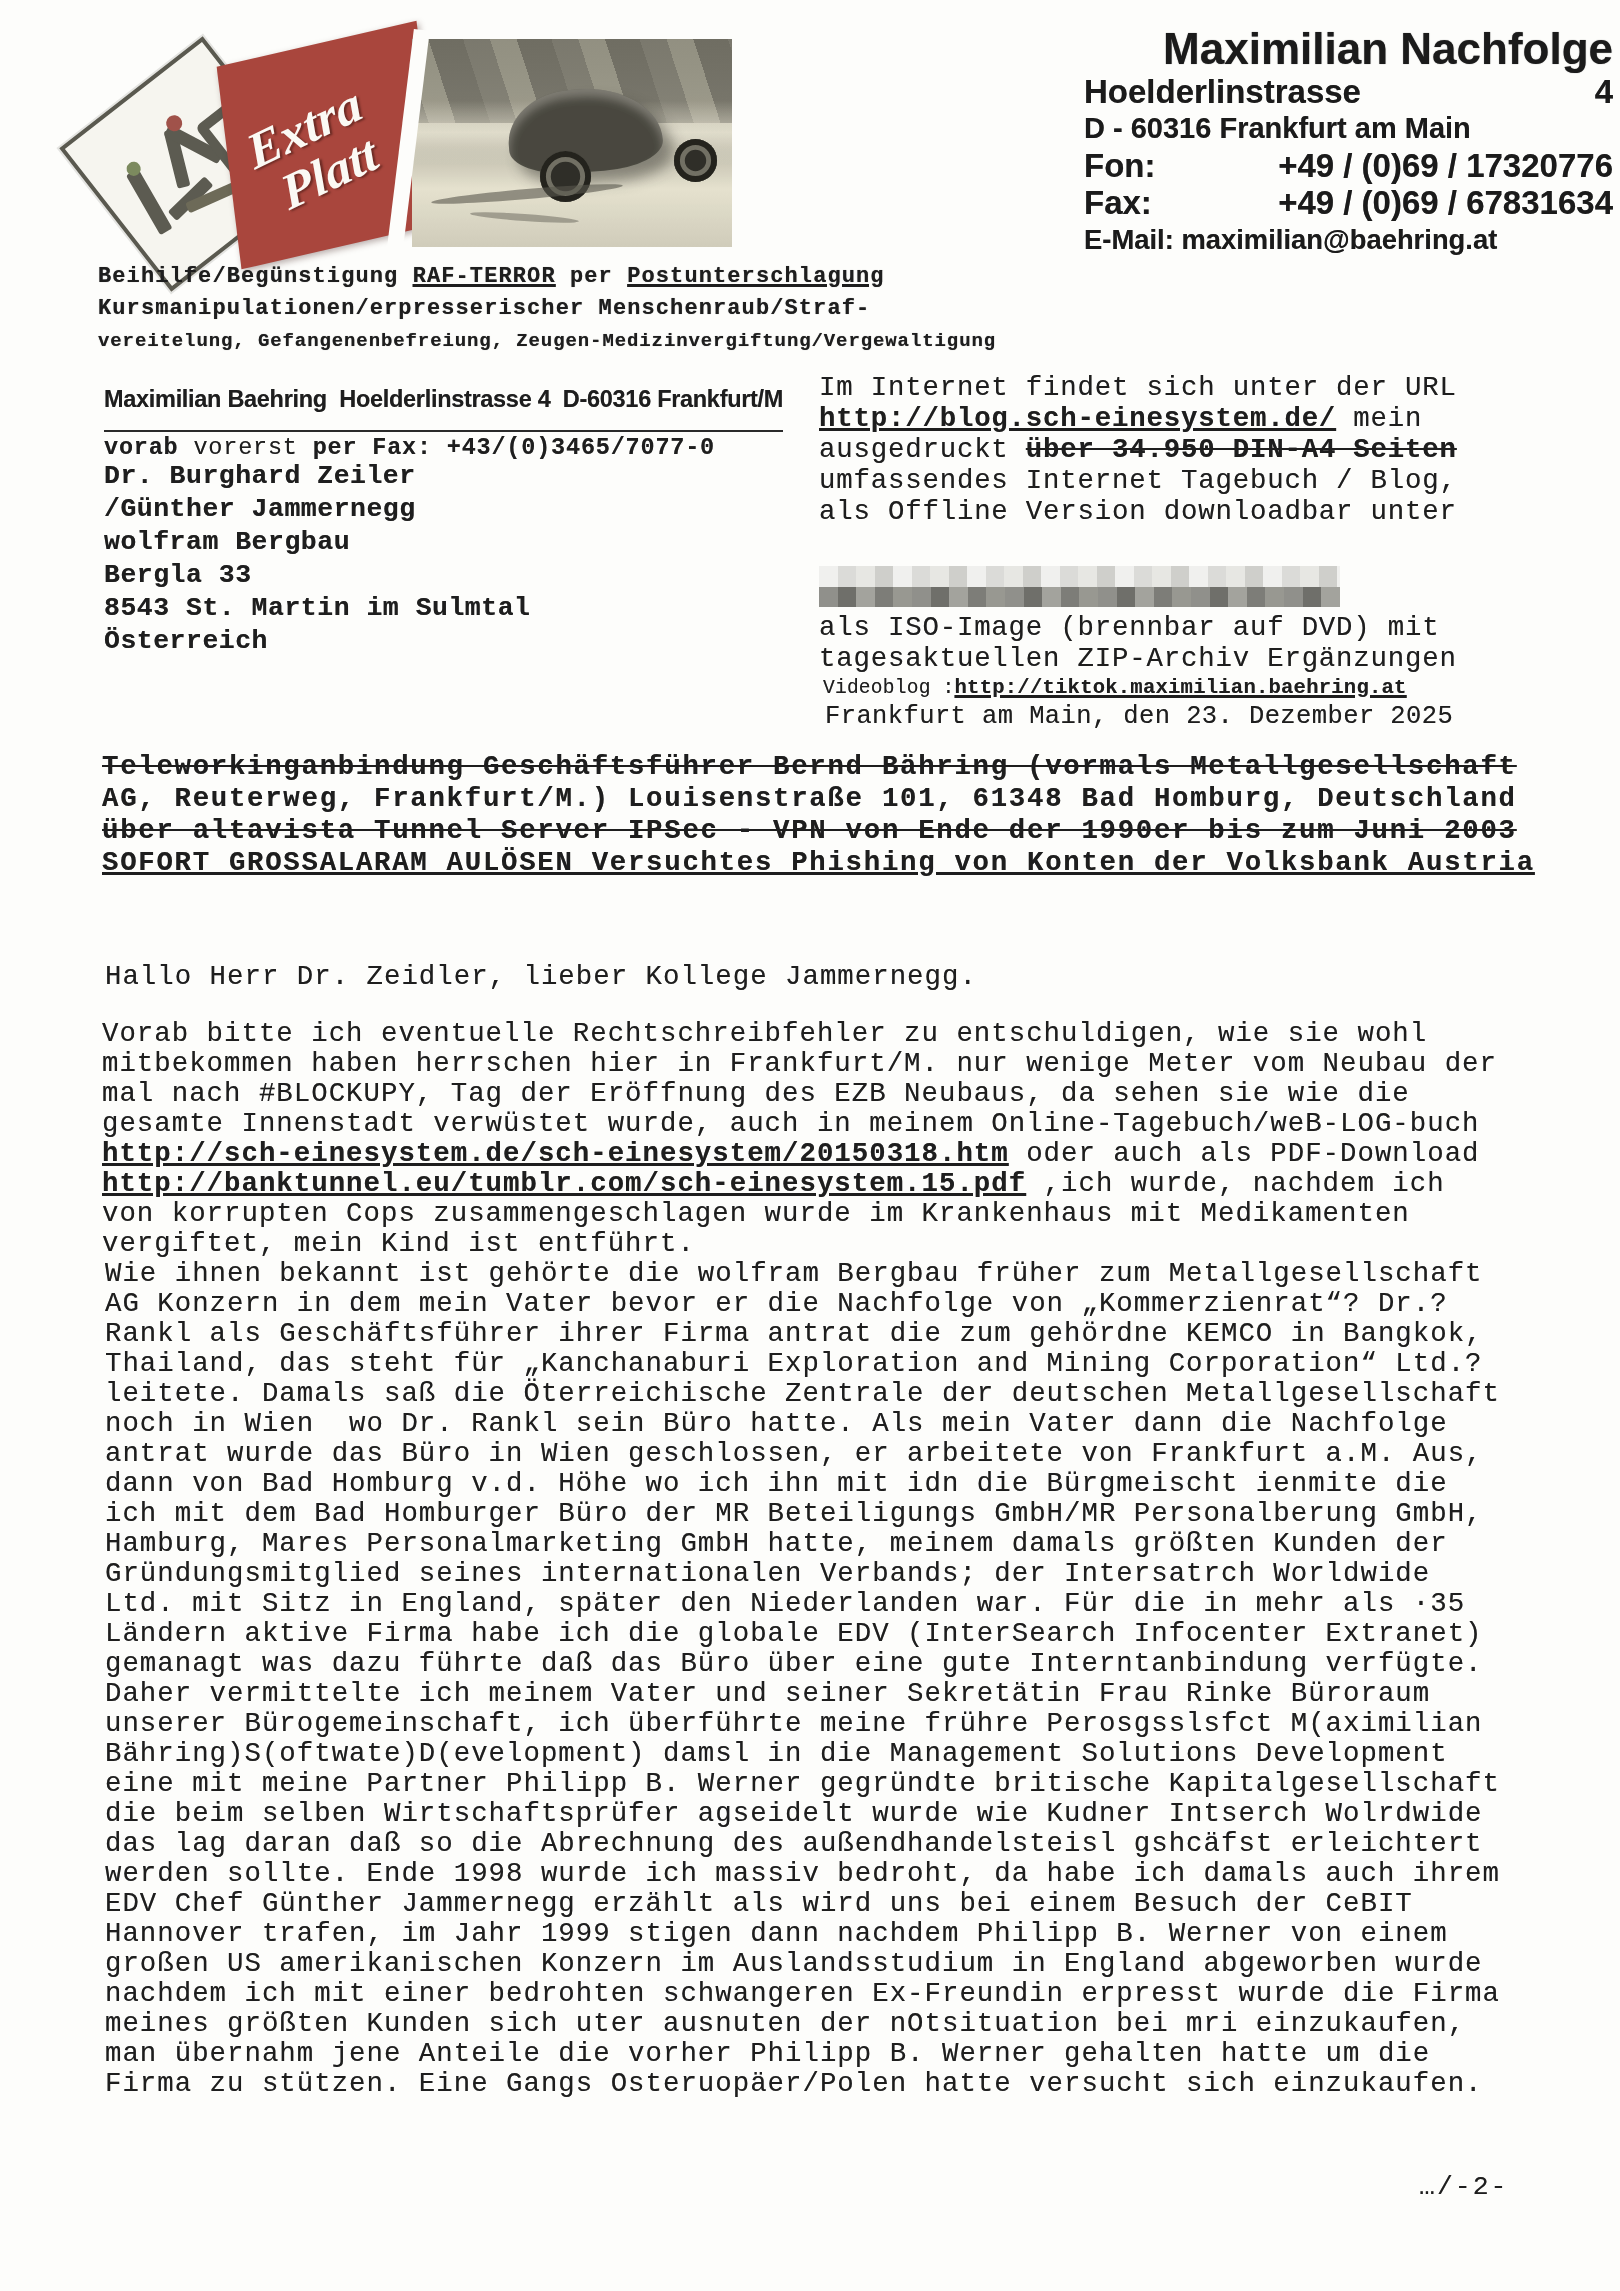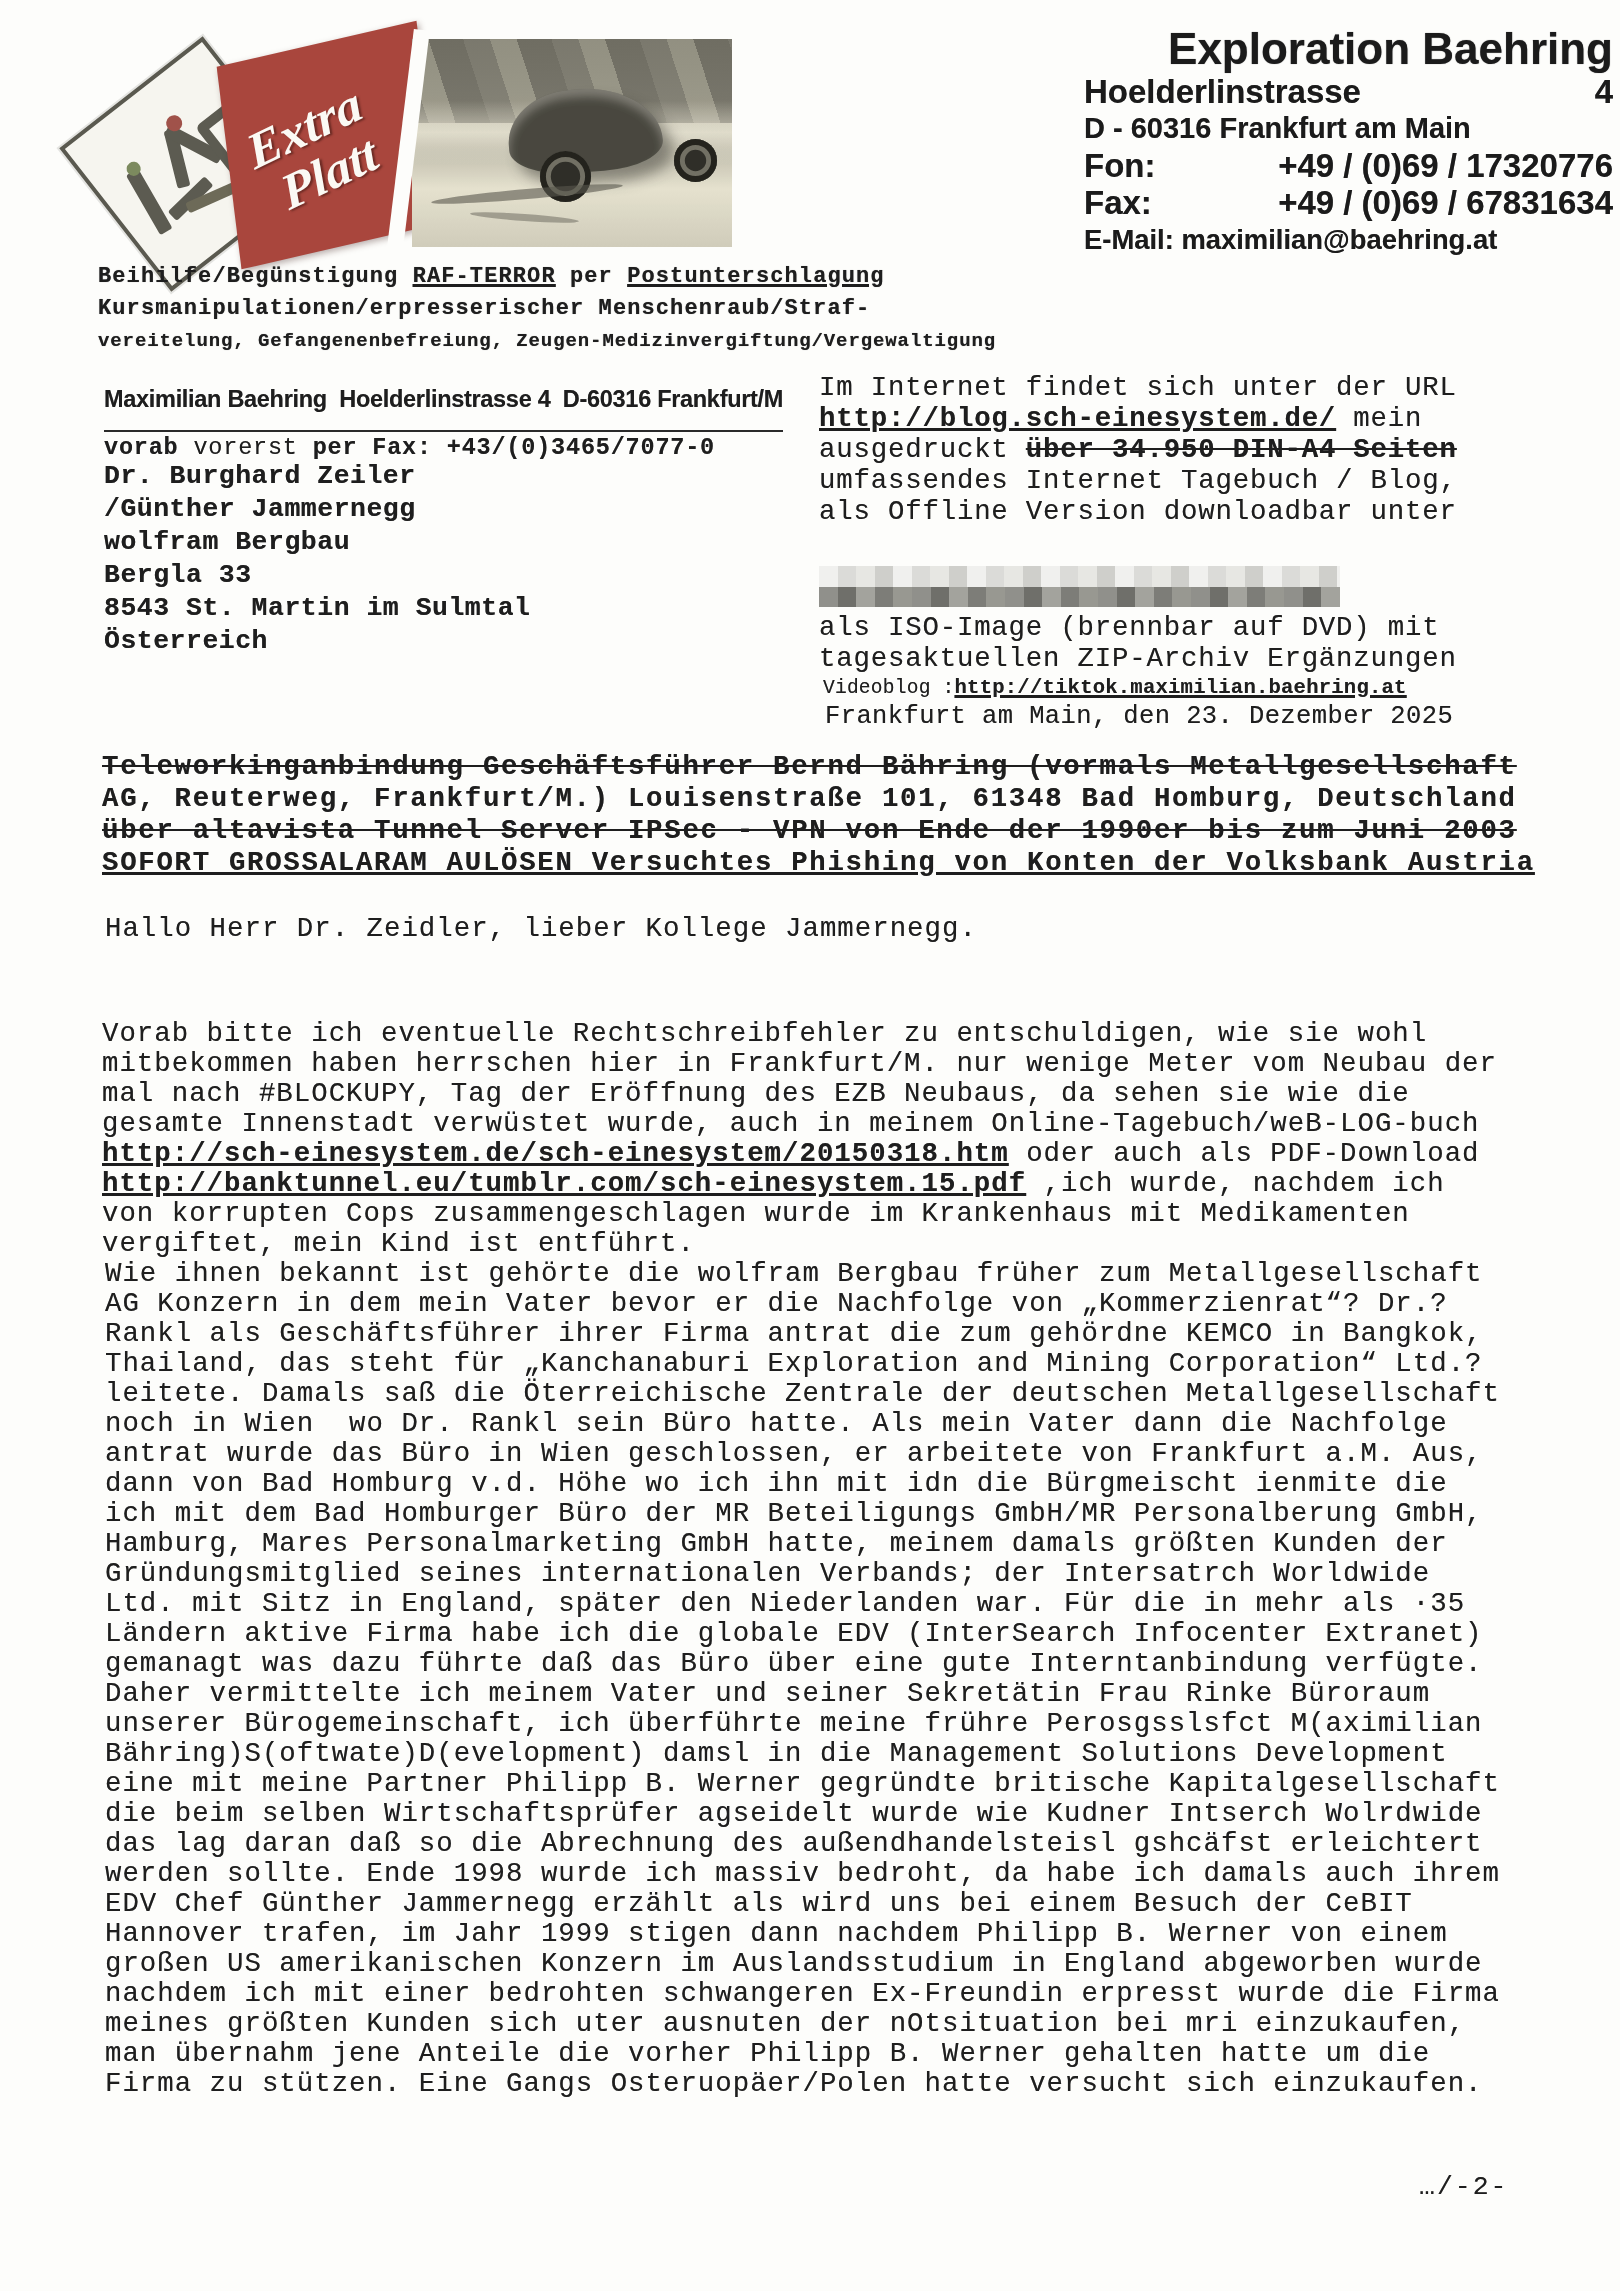--- a/index.html
+++ b/index.html
@@ -82,34 +82,34 @@
     background:repeating-linear-gradient(90deg,#f0f0ee 0 18.6px,#dbdbd8 18.6px 37px,#e7e7e3 37px 56px,#cfcfcb 56px 74px);}
   .redaction .row2{height:20.6px;
     background:repeating-linear-gradient(90deg,#90908b 0 18.6px,#6f6f6a 18.6px 37px,#a3a39d 37px 56px,#7d7d78 56px 74px,#989891 74px 93px);}
   .after-redaction{position:absolute;left:819px;top:612px;}
   .after-redaction .tline{font-size:27.4px;line-height:31px;letter-spacing:0.8px;}
   .videoblog{position:absolute;left:823px;top:676px;font-size:19.6px;letter-spacing:0.2px;}
   .videoblog .url{font-size:20.6px;}
   .date-line{position:absolute;left:825px;top:702px;font-size:25.5px;letter-spacing:0.4px;}
   .re-block{position:absolute;left:102px;top:751px;font-weight:700;}
   .re-block .tline{font-size:27.4px;line-height:32px;letter-spacing:1.7px;text-shadow:0 0 0.6px rgba(0,0,0,.5);}
-  .salutation{position:absolute;left:105px;top:914px;}
+  .salutation{position:absolute;left:105px;top:962px;}
   .salutation .tline,.bodytext .tline{font-size:27.4px;line-height:30px;letter-spacing:1px;}
   .para2{position:absolute;left:102px;top:1019px;}
   .para3{position:absolute;left:105px;top:1259px;}
   .footer-mark{position:absolute;left:1419px;top:2172px;font-size:26.5px;letter-spacing:2px;}
   .ink{color:#1e1e1e;text-shadow:0 0 0.5px rgba(0,0,0,.45);}
 </style>
 </head>
 <body>
 
 <div class="page">
 
   <div class="letterhead">
-    <div class="lh-name">Exploration Baehring</div>
+    <div class="lh-name">Maximilian Nachfolge</div>
     <div class="lh-row">
       <span>Hoelderlinstrasse</span>
       <span>4</span>
     </div>
     <div class="lh-line">D - 60316 Frankfurt am Main</div>
     <div class="lh-row">
       <span>Fon:</span>
       <span>+49 / (0)69 / 17320776</span>
     </div>
     <div class="lh-row">

